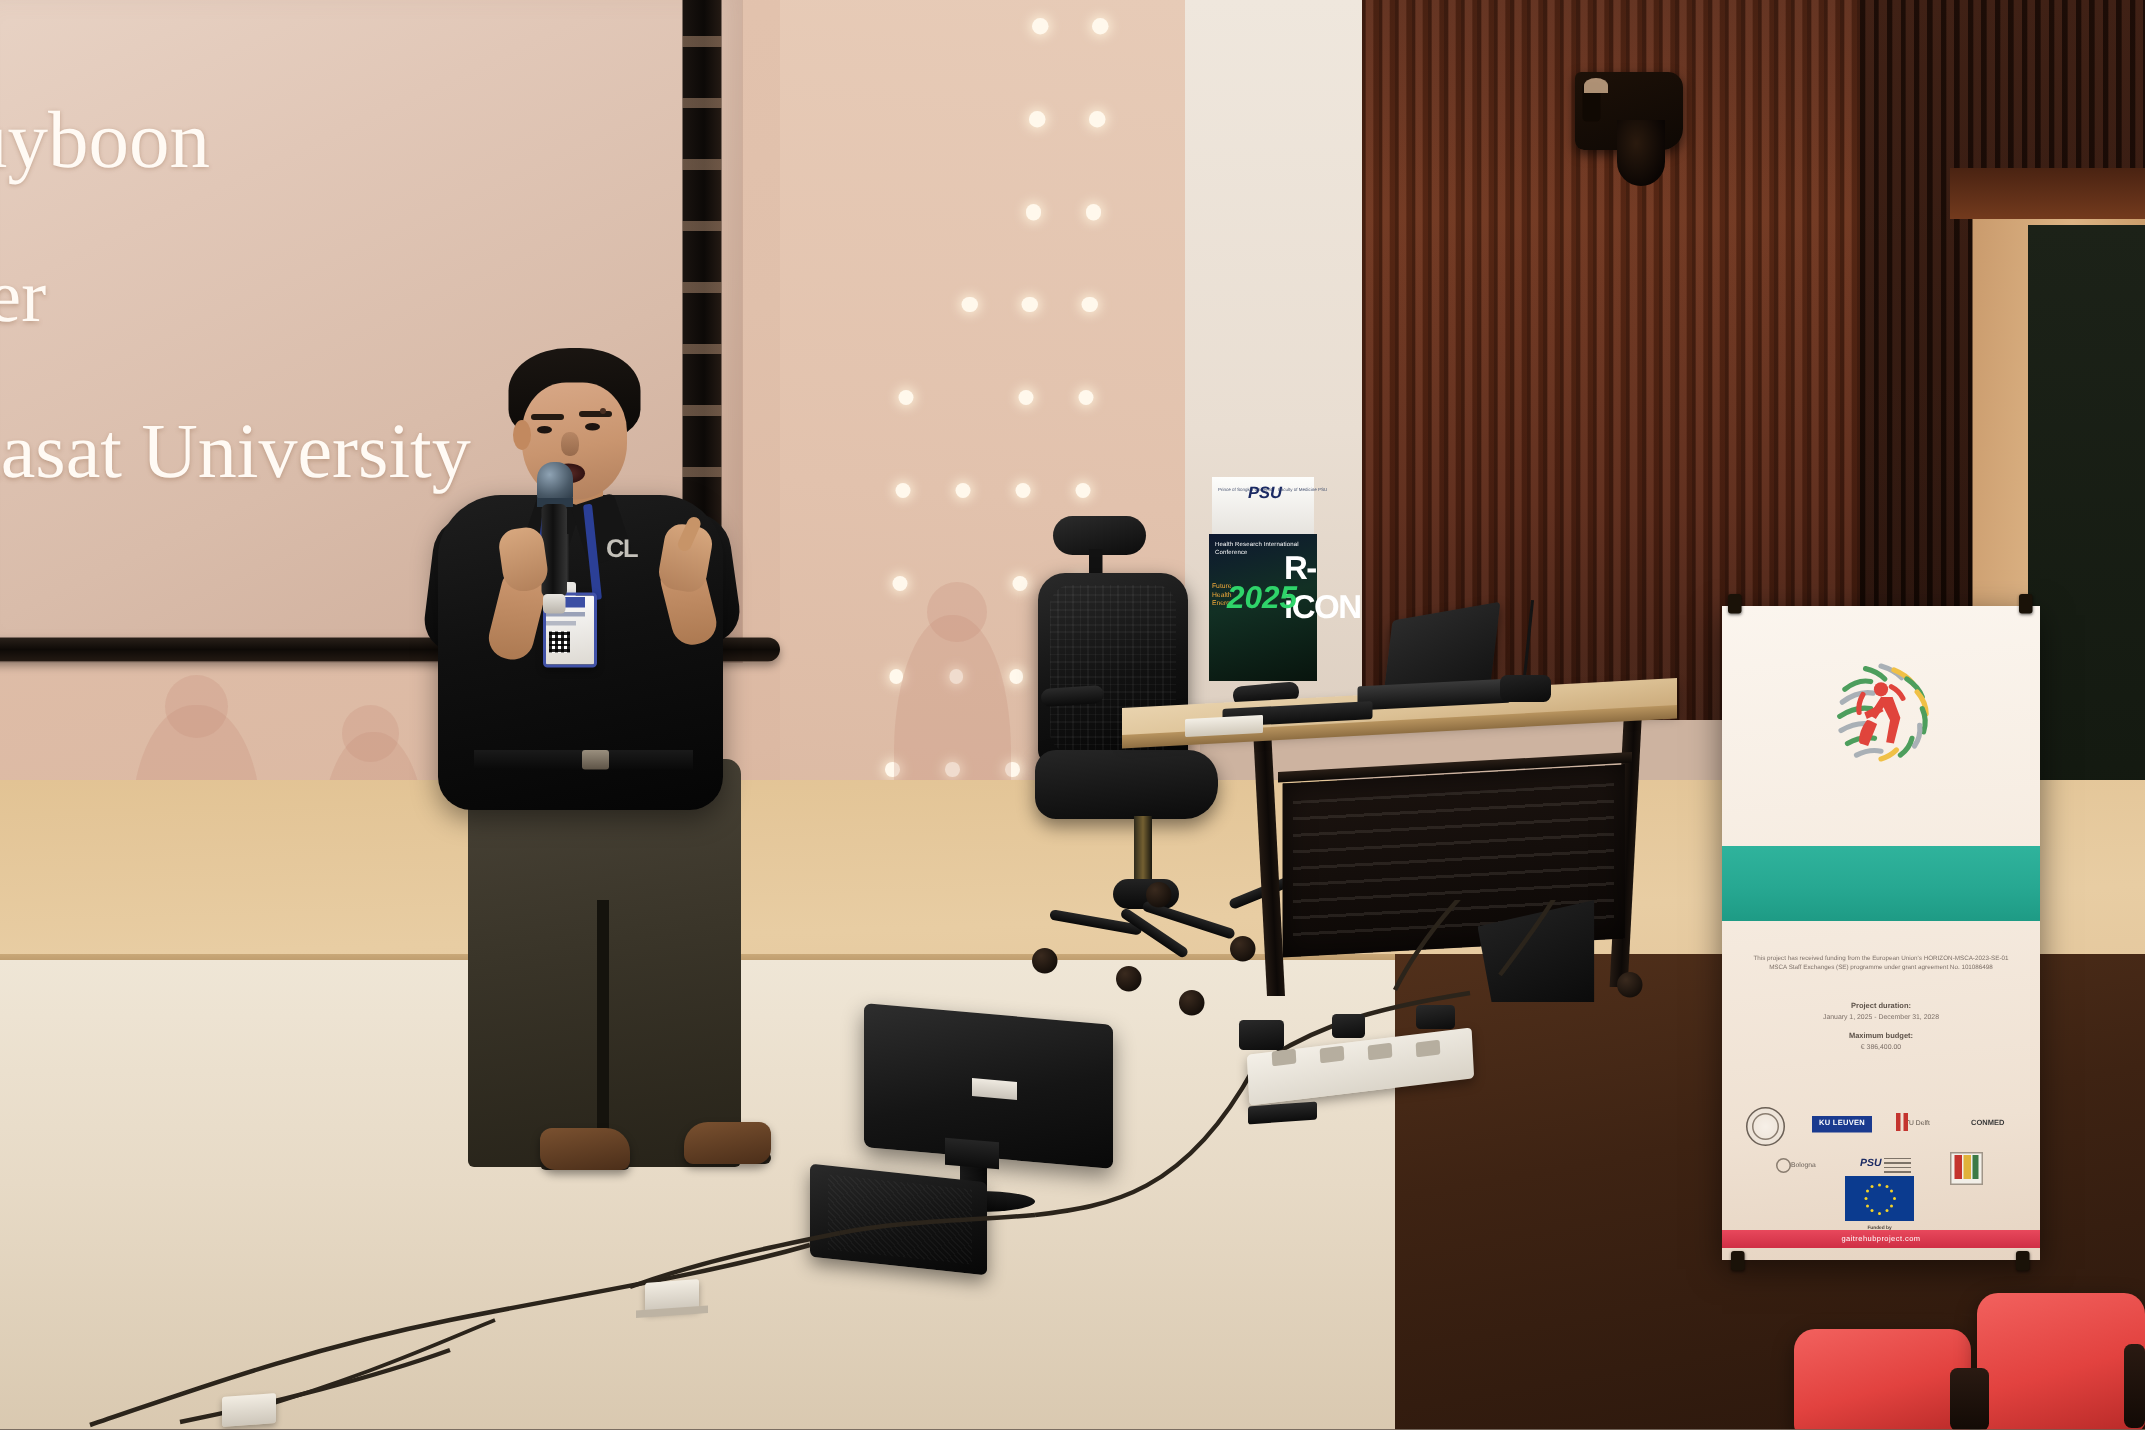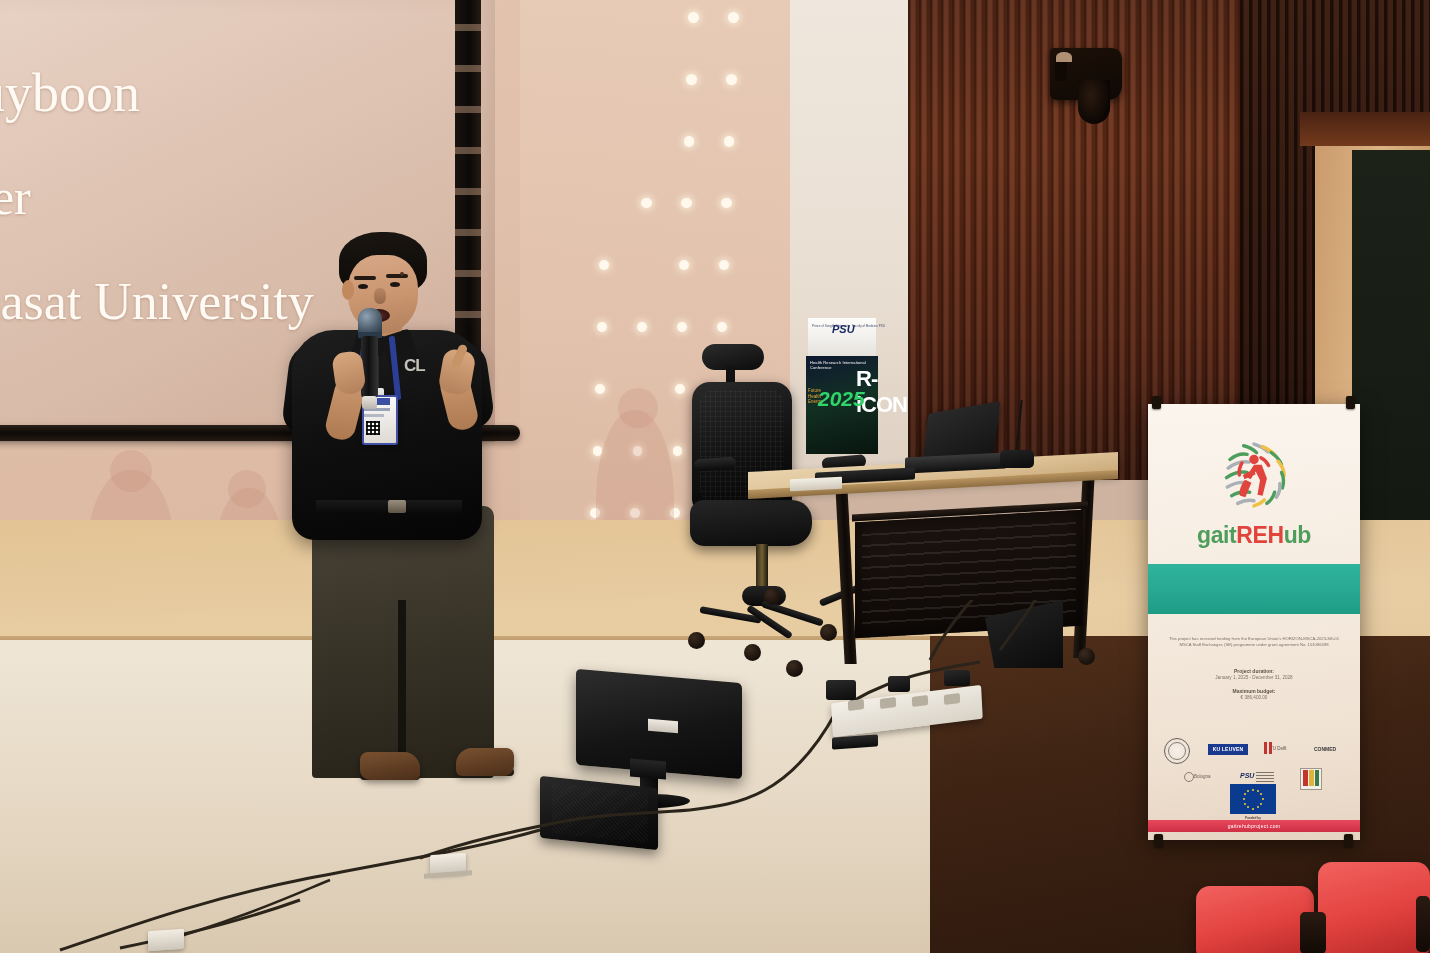--- a/index.html
+++ b/index.html
@@ -529,23 +529,20 @@
         </g>
         <g fill="#e0443c">
           <circle cx="50" cy="32" r="5.5"></circle>
           <path d="M50 38 l-9 14 l5 3 l6 -9 l5 10 l-3 17 l6 1 l5 -20 l-6 -16 z"></path>
           <path d="M49 44 l-12 6 l2 5 l13 -6 z"></path>
           <path d="M41 56 l-7 18 l6 2 l7 -17 z"></path>
         </g>
       </svg>
     </div>
 
-    <div class="abs ban-name">
-      <span class="gw-green">gait</span><span class="gw-red">REH</span><span class="gw-green">ub</span>
-    </div>
 
     <div class="abs ban-teal"></div>
 
     <div class="abs ban-fine">This project has received funding from the European Union's HORIZON-MSCA-2023-SE-01 MSCA Staff Exchanges (SE) programme under grant agreement No. 101086498</div>
     <div class="abs ban-dur-h">Project duration:</div>
     <div class="abs ban-dur">January 1, 2025 - December 31, 2028</div>
     <div class="abs ban-bud-h">Maximum budget:</div>
     <div class="abs ban-bud">€ 386,400.00</div>
 
     <div class="abs ban-logos">

